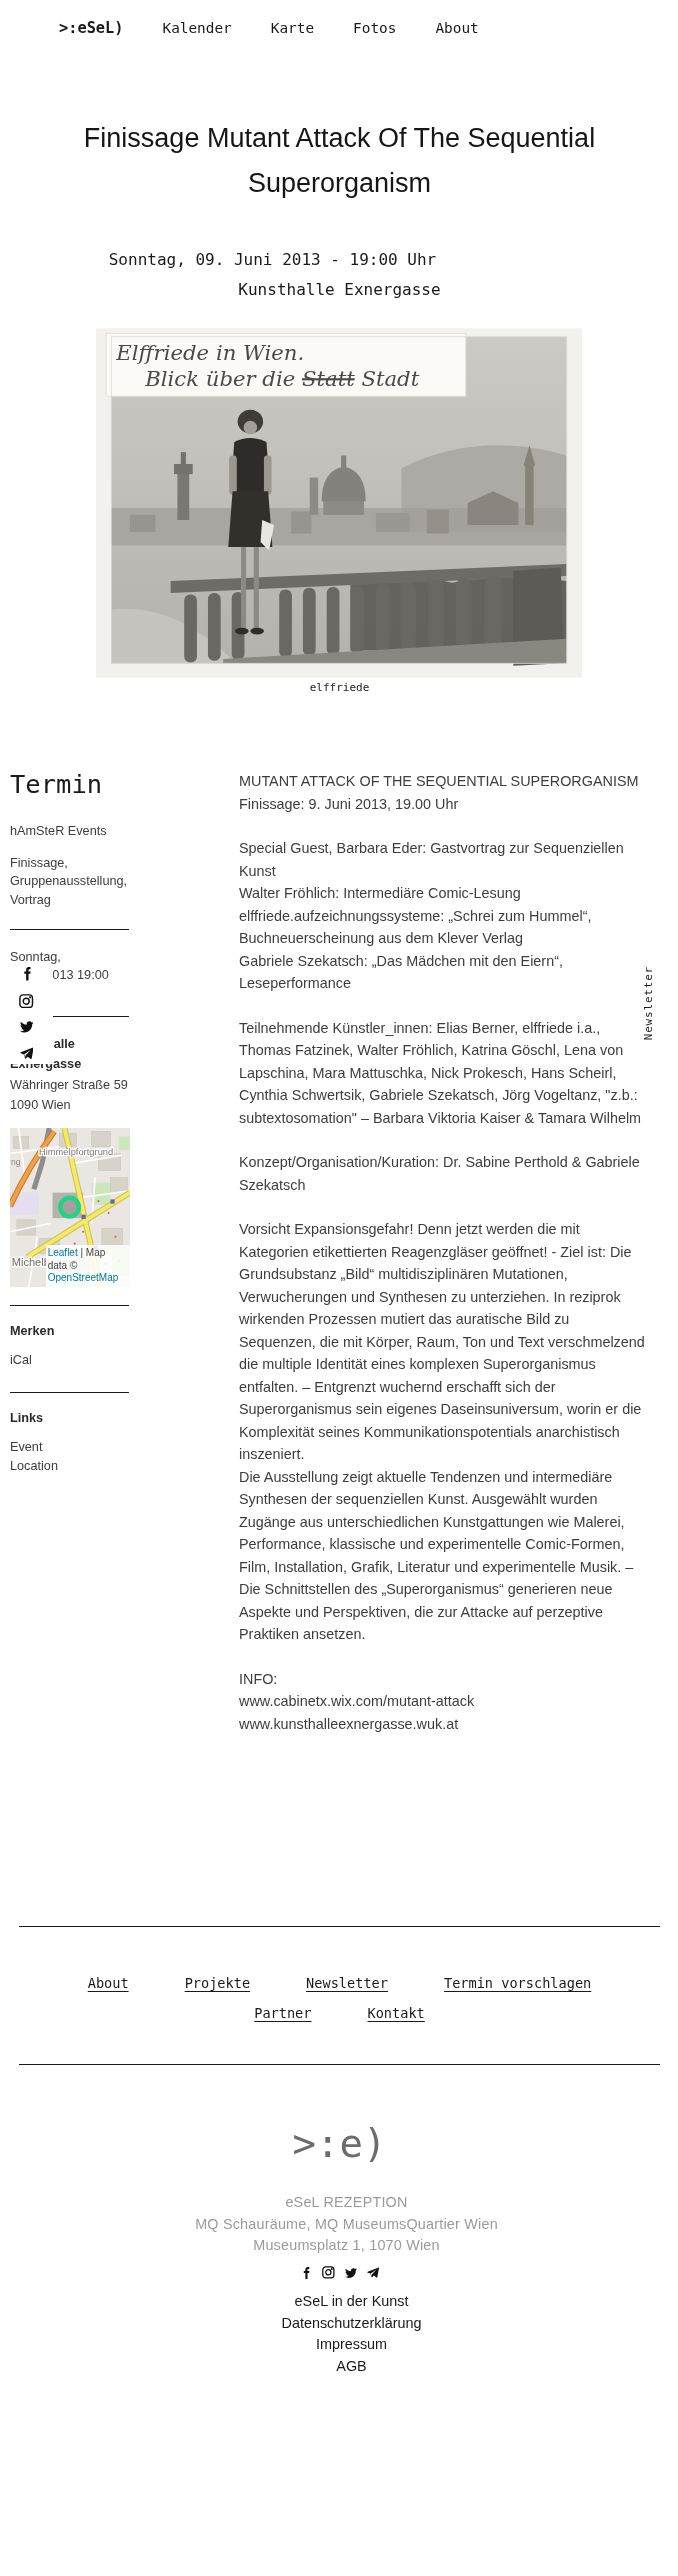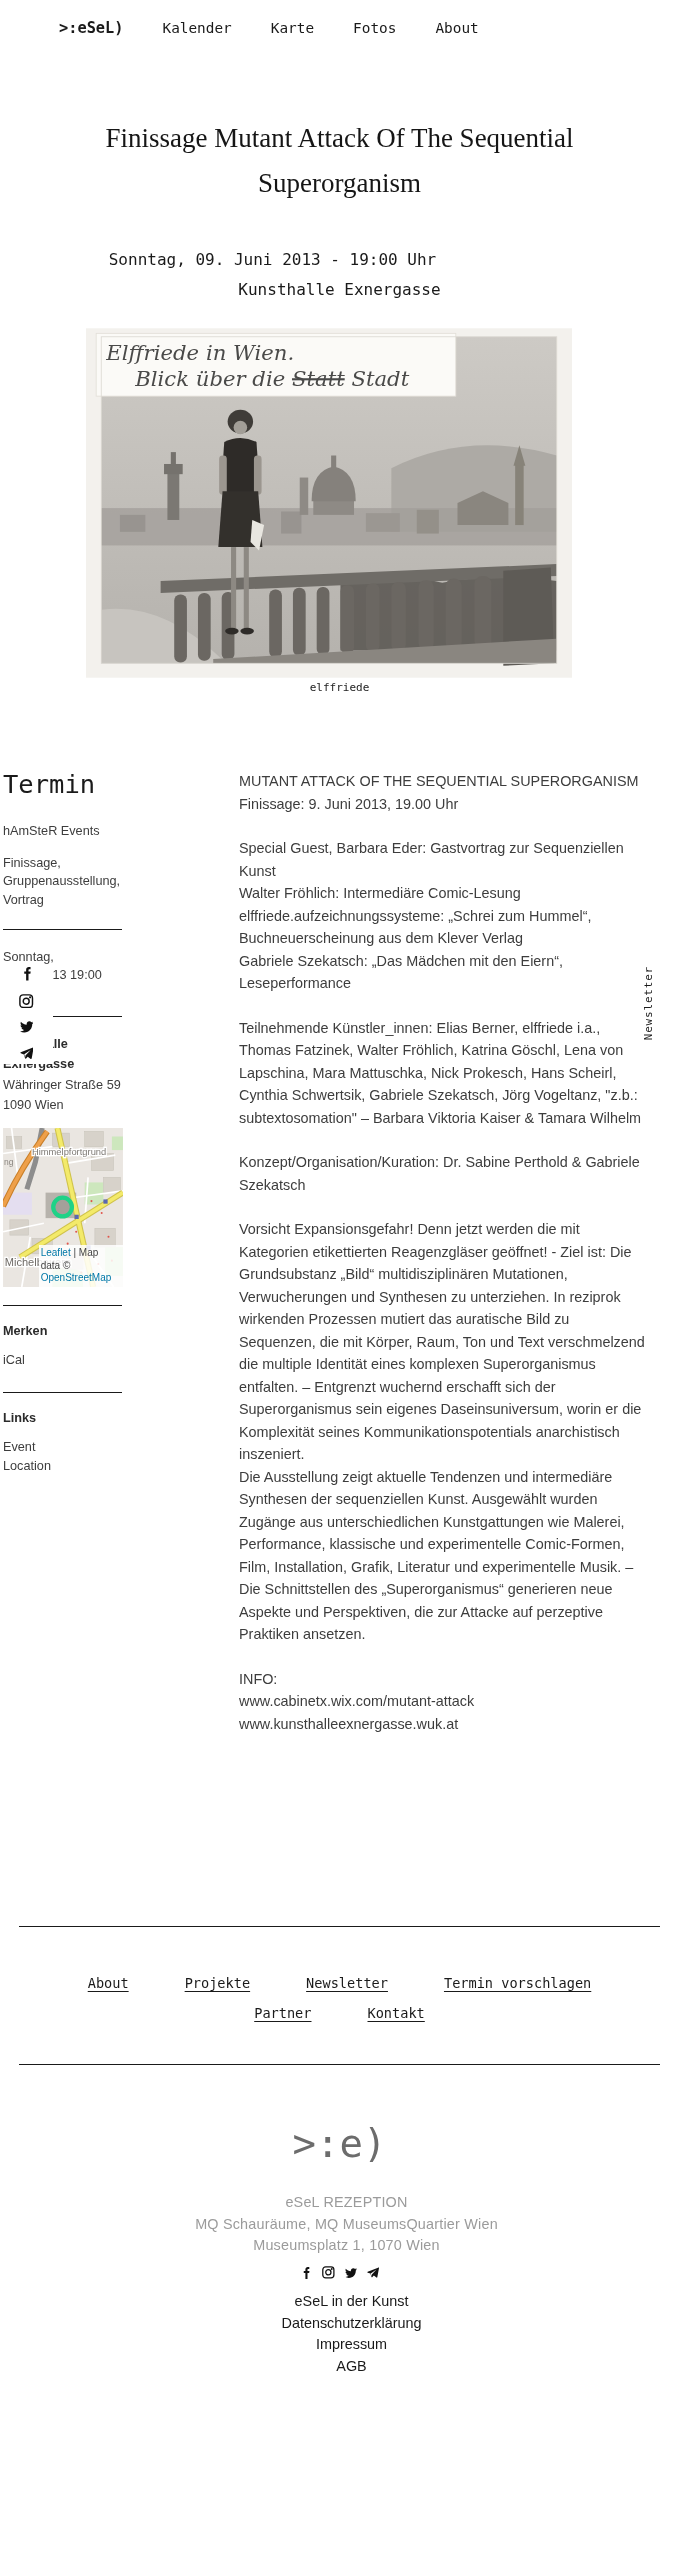--- a/index.html
+++ b/index.html
@@ -7,35 +7,35 @@
         font-family:"Liberation Sans",sans-serif;color:#3d3d3d;overflow:hidden;}
 
   
   .topnav{position:absolute;left:59px;top:18.7px;display:flex;align-items:baseline;gap:39px;
           font-family:"DejaVu Sans Mono",monospace;font-size:14.4px;color:#1a1a1a;white-space:nowrap;}
   .topnav .logo{font-weight:bold;font-size:15.3px;cursor:pointer;}
   .topnav .nav-item{cursor:pointer;}
 
   
   .event-title{position:absolute;left:0;width:679px;top:116px;text-align:center;
-               font-family:Liberation Serif, serif;font-size:27px;line-height:45px;color:#161616;}
+               font-family:Liberation Sans, sans-serif;font-size:27px;line-height:45px;color:#161616;}
   .event-title span{display:inline-block;max-width:577px;}
   .event-datetime{position:absolute;left:0;width:545px;top:250px;text-align:center;
                   font-family:"DejaVu Sans Mono",monospace;font-size:16px;color:#1a1a1a;}
   .event-venue{position:absolute;left:0;width:679px;top:280px;text-align:center;
                font-family:"DejaVu Sans Mono",monospace;font-size:16px;color:#1a1a1a;}
 
   
-  .photo{position:absolute;left:86px;top:328px;width:548px;height:350px;}
+  .photo{position:absolute;left:96px;top:328px;width:548px;height:350px;}
   .photo svg{display:block;}
   .photo-caption{position:absolute;left:0;width:679px;top:681px;text-align:center;
                  font-family:"DejaVu Sans Mono",monospace;font-size:11px;color:#222;}
 
   
-  .sidebar{position:absolute;left:3px;top:766px;width:119px;font-size:12.7px;color:#3d3d3d;z-index:1;}
+  .sidebar{position:absolute;left:10px;top:766px;width:119px;font-size:12.7px;color:#3d3d3d;z-index:1;}
   .sb-heading{font-family:"DejaVu Sans Mono",monospace;font-size:25.5px;line-height:36px;color:#1a1a1a;}
   .sb-organizer{margin-top:20.4px;line-height:18.7px;cursor:pointer;}
   .sb-categories{margin-top:12.7px;line-height:18.7px;overflow-wrap:anywhere;}
   .sb-rule{border:none;border-top:0.8px solid #1a1a1a;margin:18.7px 0 0 0;}
   .sb-rule.r2{margin-top:31px;}
   .sb-rule.r3{margin-top:18px;}
   .sb-rule.r4{margin-top:23px;}
   .sb-datetime{margin-top:18px;line-height:18.7px;}
   .sb-venue{margin-top:17px;line-height:20.4px;}
   .sb-venue .vname{font-weight:bold;color:#2b2b2b;}

